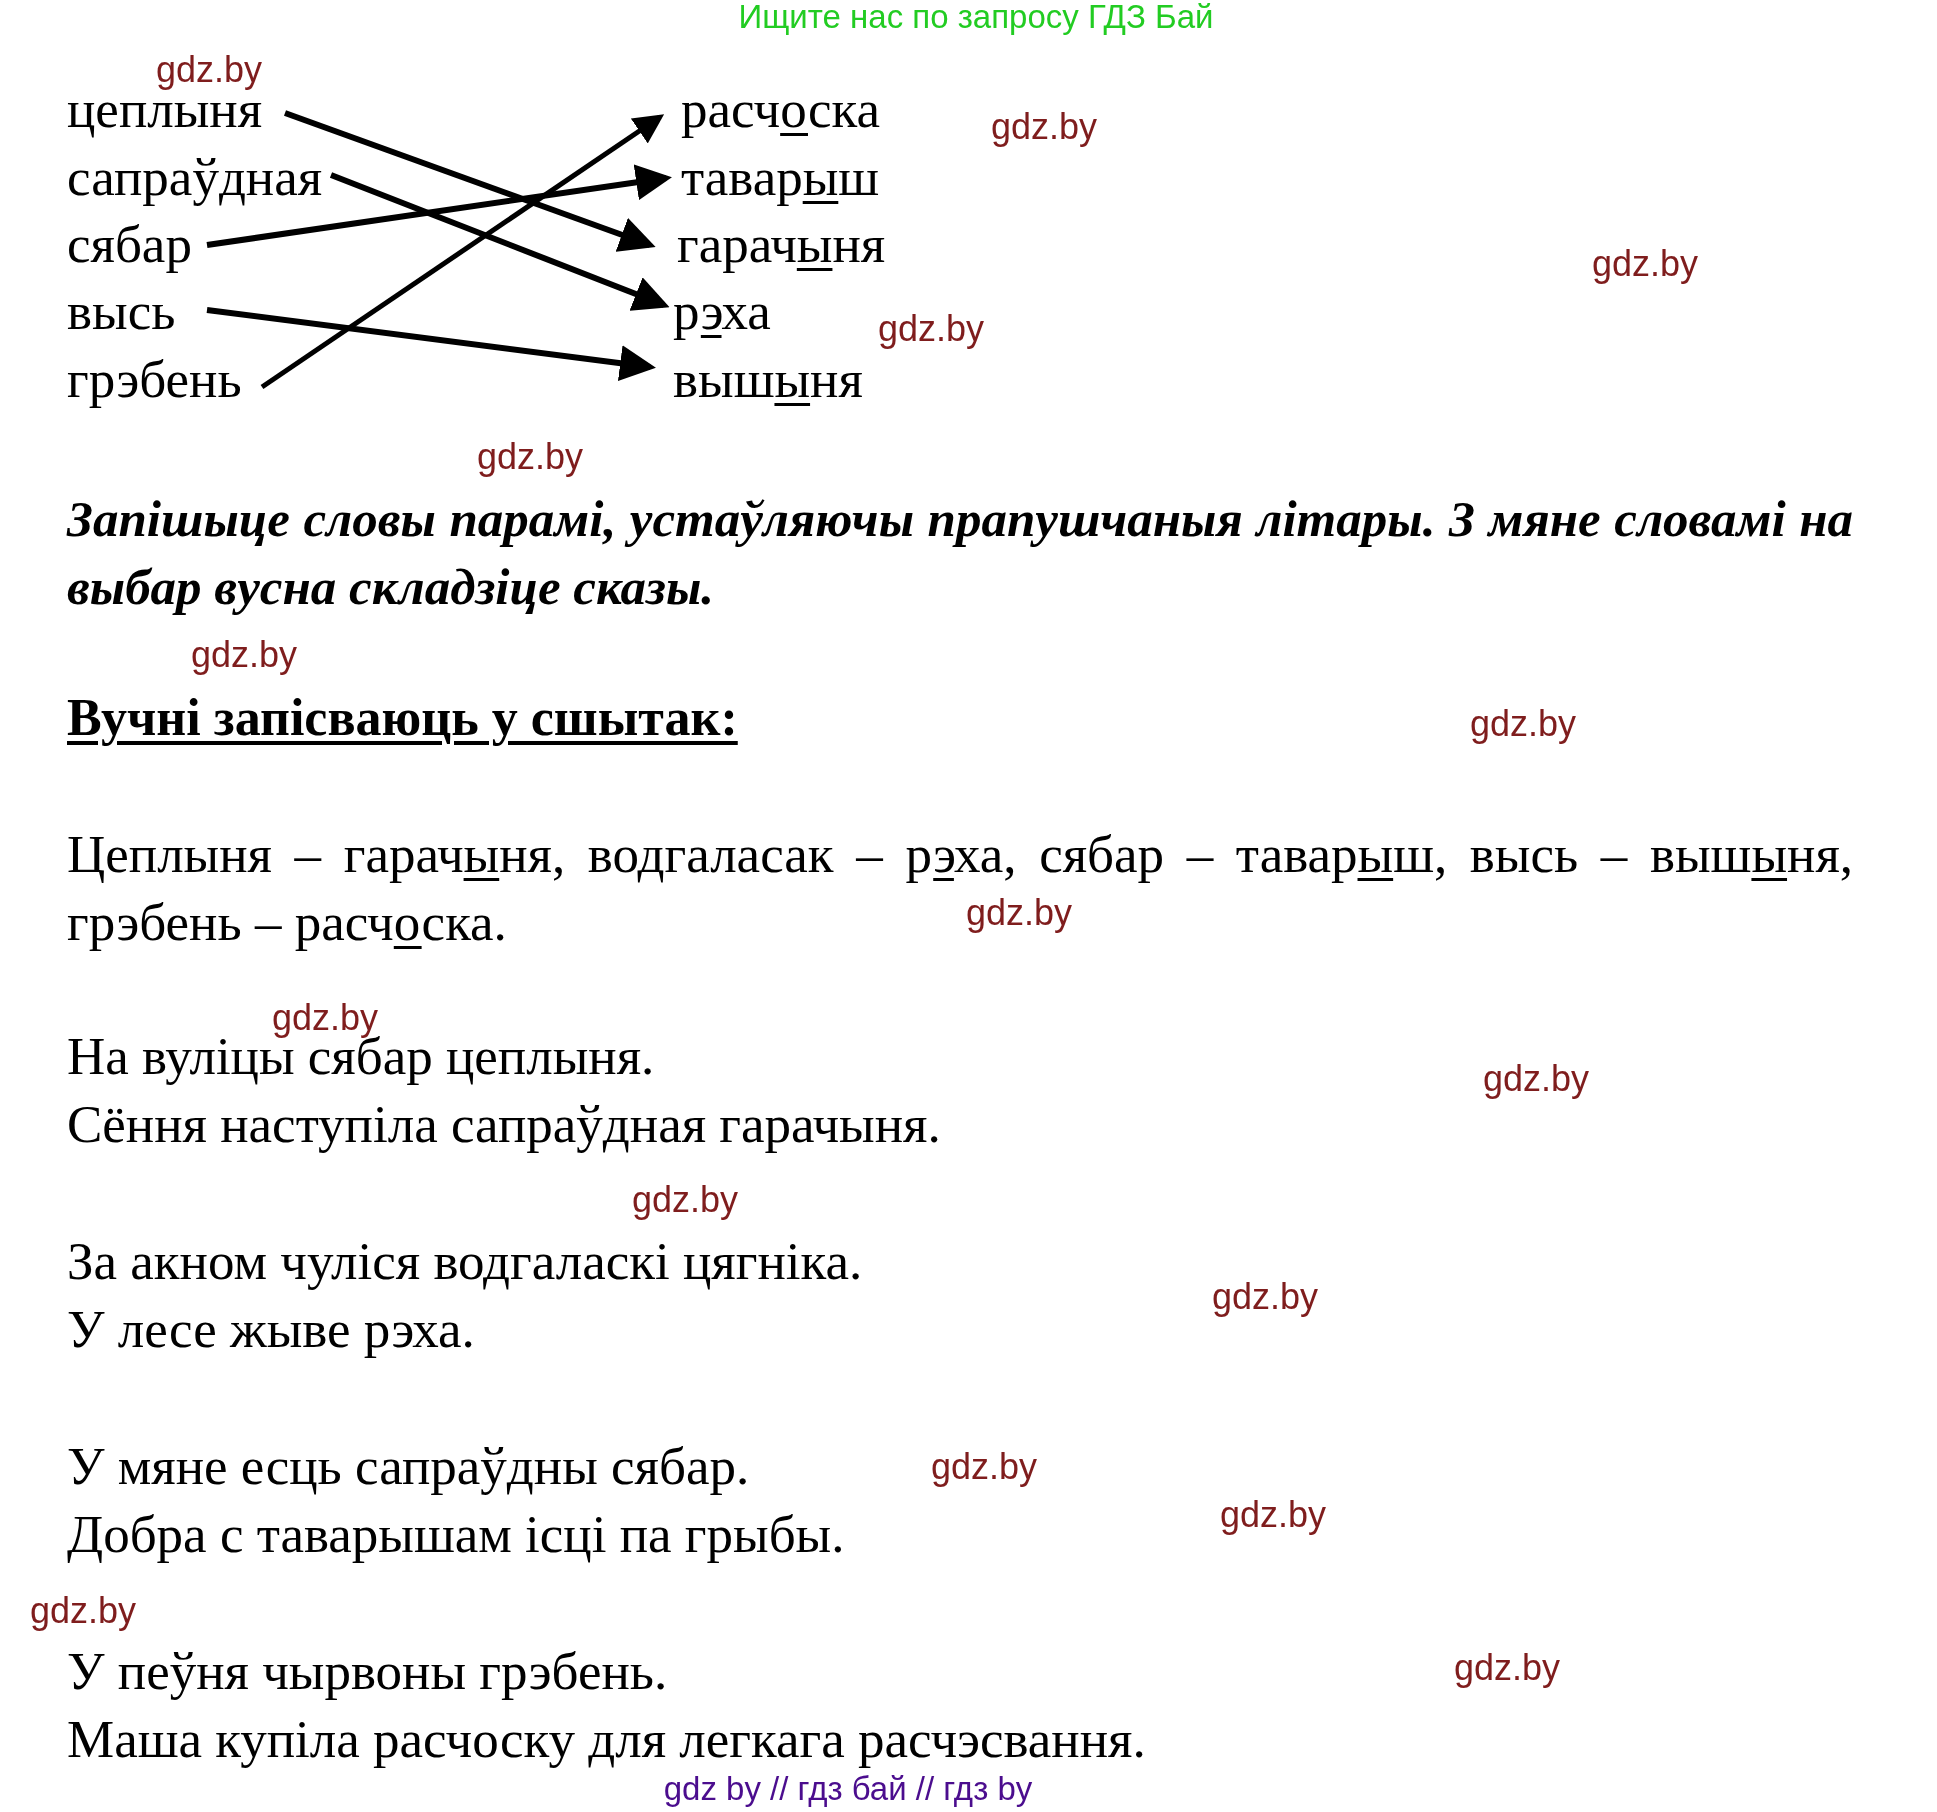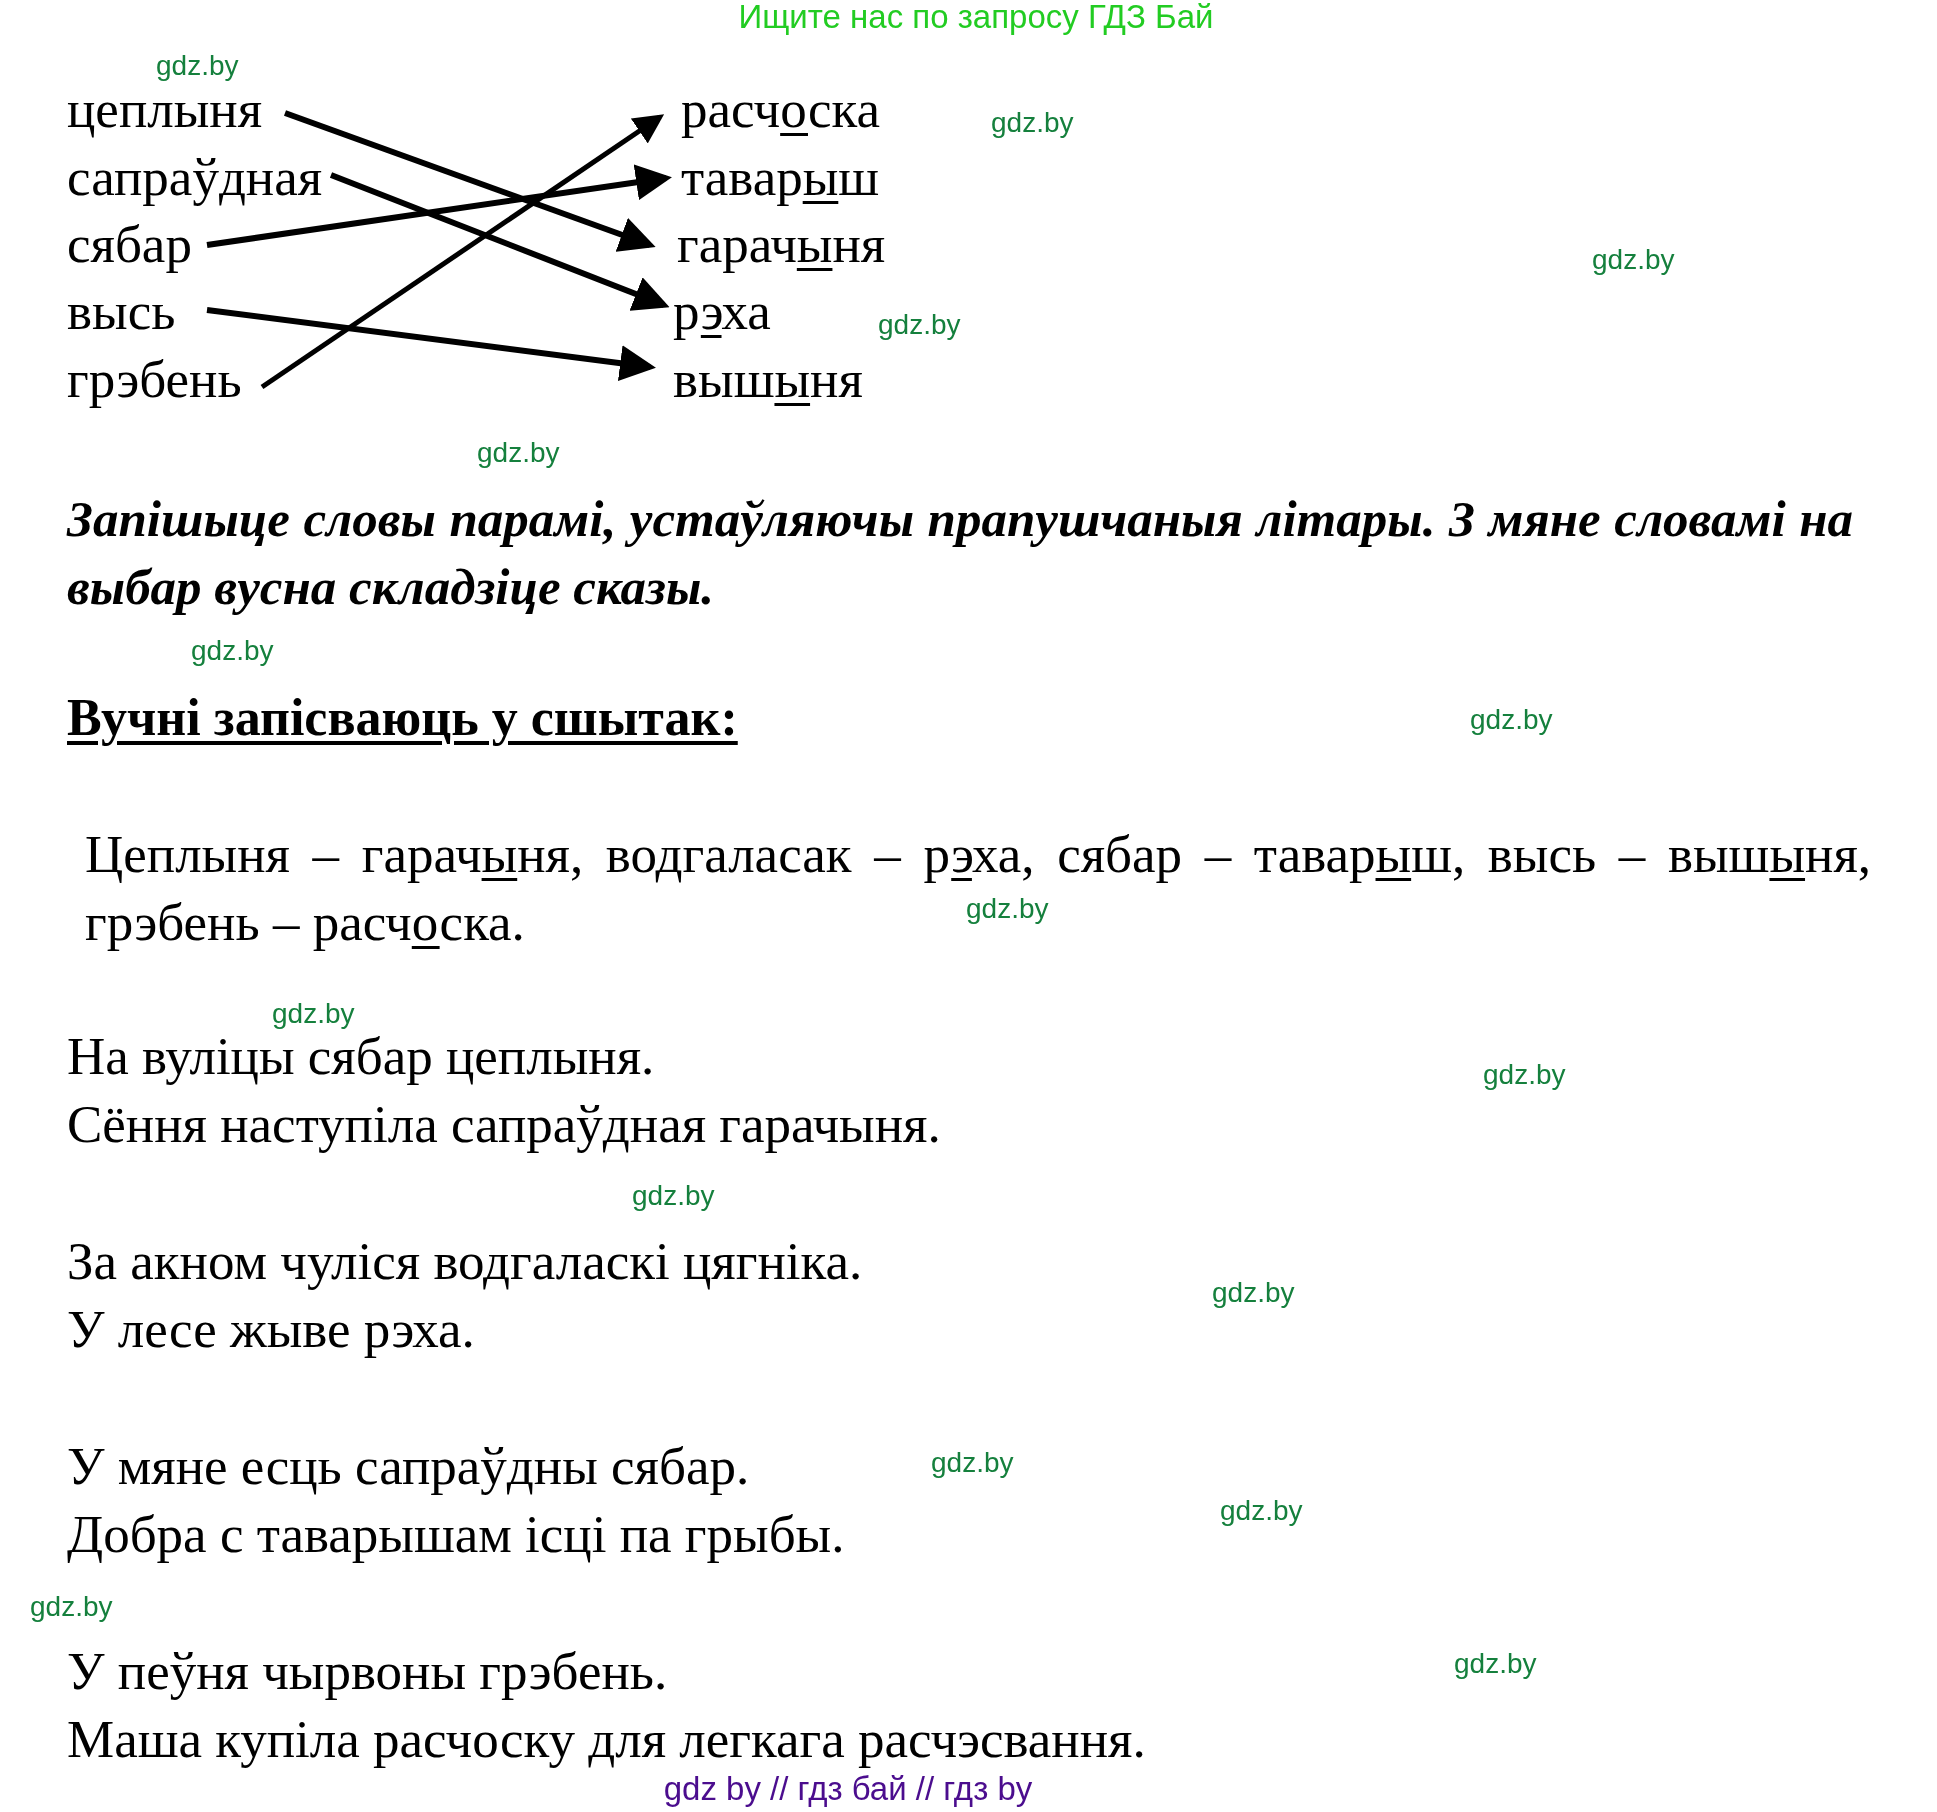--- a/index.html
+++ b/index.html
@@ -1,26 +1,26 @@
 <!DOCTYPE html>
 <html><head>
 <meta charset="utf-8">
 <style>
   html, body { margin:0; padding:0; background:#ffffff; }
   body { width:1937px; height:1812px; position:relative; overflow:hidden; }
   .abs { position:absolute; white-space:nowrap; }
   .serif { font-family:"Liberation Serif","DejaVu Serif",serif; color:#000; }
   .sans { font-family:"Liberation Sans","DejaVu Sans",sans-serif; }
   .header-banner { left:0; width:1937px; top:-2px; text-align:center; font-size:33px; color:#22cc22; padding-left:15px; box-sizing:border-box; }
-  .wm { font-size:28px; color:#15803d; line-height:1; }
+  .wm { font-size:36px; color:#7f1d1d; line-height:1; }
   .word { font-size:53px; line-height:1; }
   .u { text-decoration:underline; text-decoration-thickness:3px; text-underline-offset:6px; }
   .instruction { left:67px; top:485px; width:1786px; font-size:51px; font-weight:bold; font-style:italic; line-height:68px; text-align:justify; white-space:normal; }
   .subhead { left:67px; top:688px; font-size:52px; font-weight:bold; text-decoration:underline; text-decoration-thickness:4px; text-underline-offset:6px; }
-  .answer { left:67px; top:820px; width:1786px; font-size:53px; line-height:68px; text-align:justify; white-space:normal;margin-left:18px; }
+  .answer { left:67px; top:820px; width:1786px; font-size:53px; line-height:68px; text-align:justify; white-space:normal; }
   .sent { left:67px; font-size:53px; line-height:1; }
   .footer { left:0; width:1666px; top:1770px; text-align:center; font-size:33px; color:#4b0d8e; padding-left:30px; box-sizing:border-box; }
   svg.arrows { position:absolute; left:0; top:0; }
 </style>
 </head>
 <body>
 
 <div class="abs sans header-banner">Ищите нас по запросу ГДЗ Бай</div>
 
 <div class="abs sans wm" style="left:156px;top:52px">gdz.by</div>

